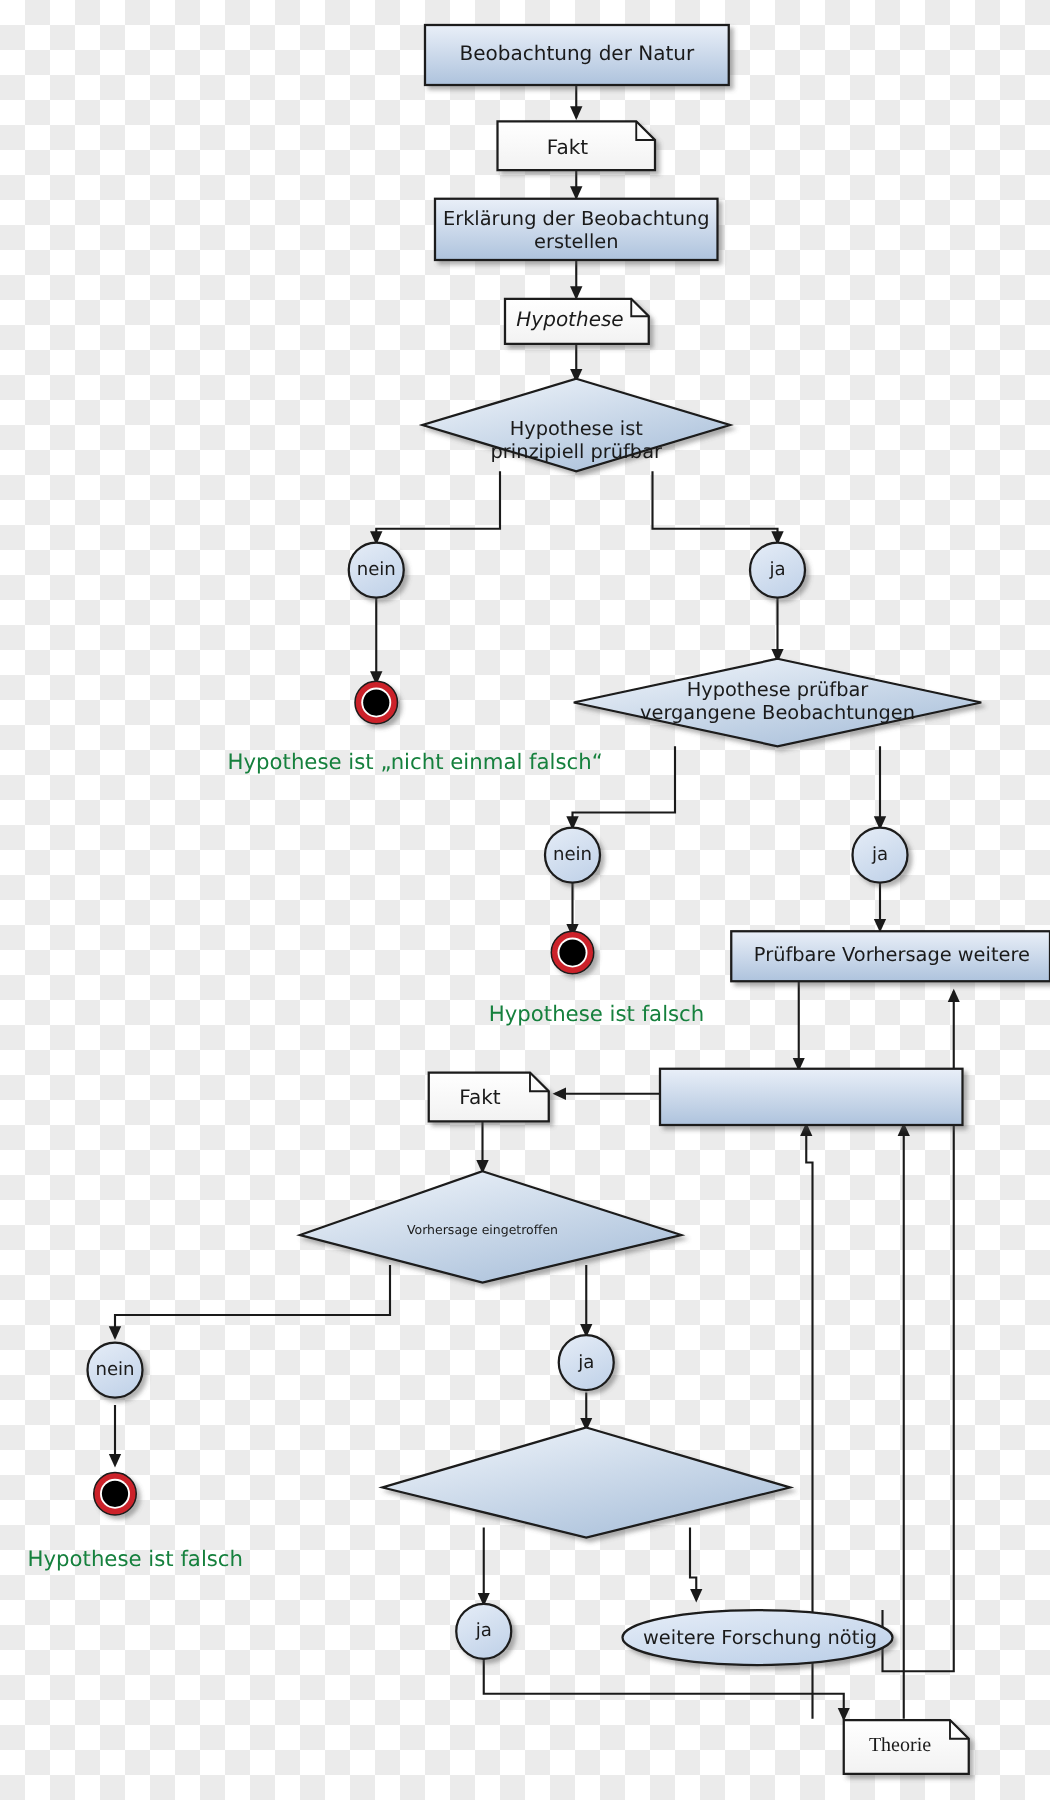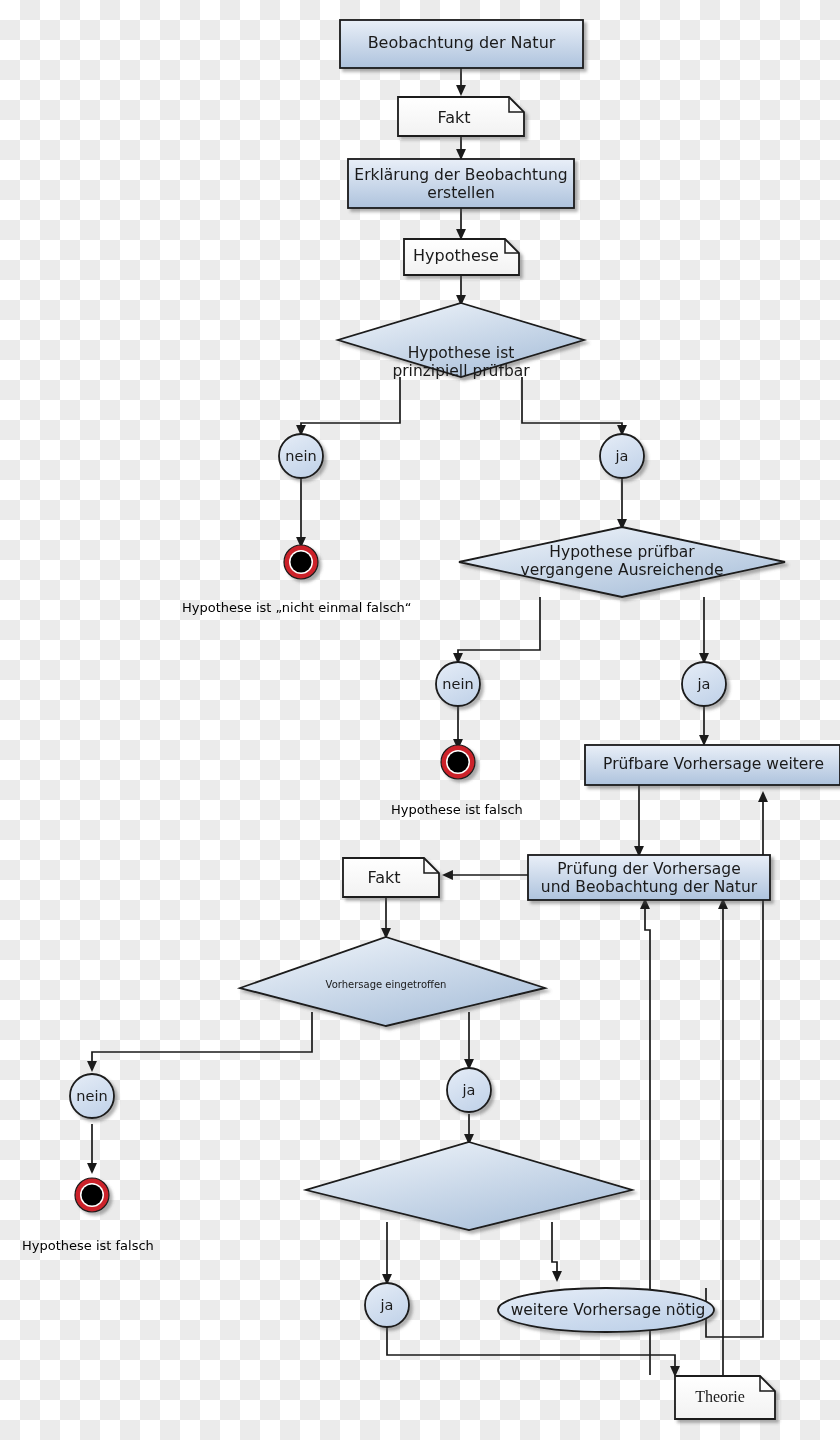--- a/index.html
+++ b/index.html
@@ -21,23 +21,23 @@
     color:#1a1a1a;
     font-family:"DejaVu Sans", sans-serif;
     text-align:center;
     line-height:1.18;
     pointer-events:none;
     white-space:nowrap;
   }
   .lbl.wrap{white-space:normal;}
   .cap{
     position:absolute;
-    color:#000000;
+    color:#15803d;
     font-family:"DejaVu Sans", sans-serif;
-    font-size:13px;
+    font-size:17px;
     white-space:nowrap;
   }
 </style>
 </head>
 <body>
 
 <div id="stage">
 
   <svg id="flow" viewBox="0 0 840 1440">
     <defs>
@@ -169,49 +169,48 @@
     <path d="M675,1376 L760,1376 L775,1391 L775,1419 L675,1419 Z" fill="url(#gDoc)" stroke="#1a1a1a" stroke-width="1.8" filter="url(#shadow)"></path>
     <path d="M760,1376 L760,1391 L775,1391" fill="none" stroke="#1a1a1a" stroke-width="1.5"></path>
   </svg>
 
   <div class="lbl" style="left:340px;top:34px;width:243px;font-size:16px;">Beobachtung der Natur</div>
 
   <div class="lbl" style="left:398px;top:109px;width:112px;font-size:16px;">Fakt</div>
 
   <div class="lbl wrap" style="left:350px;top:166px;width:222px;font-size:15.5px;"><span>Erklärung der Beobachtung</span><br><span>erstellen</span></div>
 
-  <div class="lbl" style="left:404px;top:247px;width:104px;font-size:16px;">Hypothese</div>
-
-  <div class="lbl wrap" style="left:356px;top:344px;width:210px;font-size:15.5px;"><span>Hypothese ist</span><br><span>prinzipiell prüfbar</span></div>
+  <div class="lbl" style="left:404px;top:247px;width:104px;font-size:16px;font-style:italic;">Hypothese</div>
+
+  <div class="lbl wrap" style="left:356px;top:334px;width:210px;font-size:15.5px;"><span>Hypothese ist</span><br><span>prinzipiell prüfbar</span></div>
 
   <div class="lbl" style="left:276px;top:448px;width:50px;font-size:14.5px;">nein</div>
   <div class="lbl" style="left:597px;top:448px;width:50px;font-size:14.5px;">ja</div>
 
   <div class="cap" style="left:182px;top:600px;">Hypothese ist „nicht einmal falsch“</div>
 
-  <div class="lbl wrap" style="left:494px;top:543px;width:256px;font-size:15.5px;"><span>Hypothese prüfbar</span><br><span>vergangene Ausreichende</span></div>
+  <div class="lbl wrap" style="left:494px;top:543px;width:256px;font-size:15.5px;"><span>Hypothese prüfbar</span><br><span>vergangene Beobachtungen</span></div>
 
   <div class="lbl" style="left:433px;top:676px;width:50px;font-size:14.5px;">nein</div>
   <div class="lbl" style="left:679px;top:676px;width:50px;font-size:14.5px;">ja</div>
 
   <div class="cap" style="left:391px;top:802px;">Hypothese ist falsch</div>
 
   <div class="lbl" style="left:587px;top:755px;width:253px;font-size:15.5px;">Prüfbare Vorhersage weitere</div>
 
-  <div class="lbl wrap" style="left:529px;top:860px;width:240px;font-size:15.5px;"><span>Prüfung der Vorhersage</span><br><span>und Beobachtung der Natur</span></div>
 
   <div class="lbl" style="left:343px;top:869px;width:82px;font-size:16px;">Fakt</div>
 
   <div class="lbl" style="left:281px;top:979px;width:210px;font-size:10px;">Vorhersage eingetroffen</div>
 
   <div class="lbl" style="left:67px;top:1088px;width:50px;font-size:14.5px;">nein</div>
   <div class="lbl" style="left:444px;top:1082px;width:50px;font-size:14.5px;">ja</div>
 
   <div class="cap" style="left:22px;top:1238px;">Hypothese ist falsch</div>
 
 
   <div class="lbl" style="left:362px;top:1297px;width:50px;font-size:14.5px;">ja</div>
 
-  <div class="lbl" style="left:503px;top:1301px;width:210px;font-size:15.5px;">weitere Vorhersage nötig</div>
+  <div class="lbl" style="left:503px;top:1301px;width:210px;font-size:15.5px;">weitere Forschung nötig</div>
 
   <div class="lbl" style="left:676px;top:1388px;width:88px;font-size:16px;font-family:Liberation Serif, serif;">Theorie</div>
 
 </div>
 
 </body></html>

